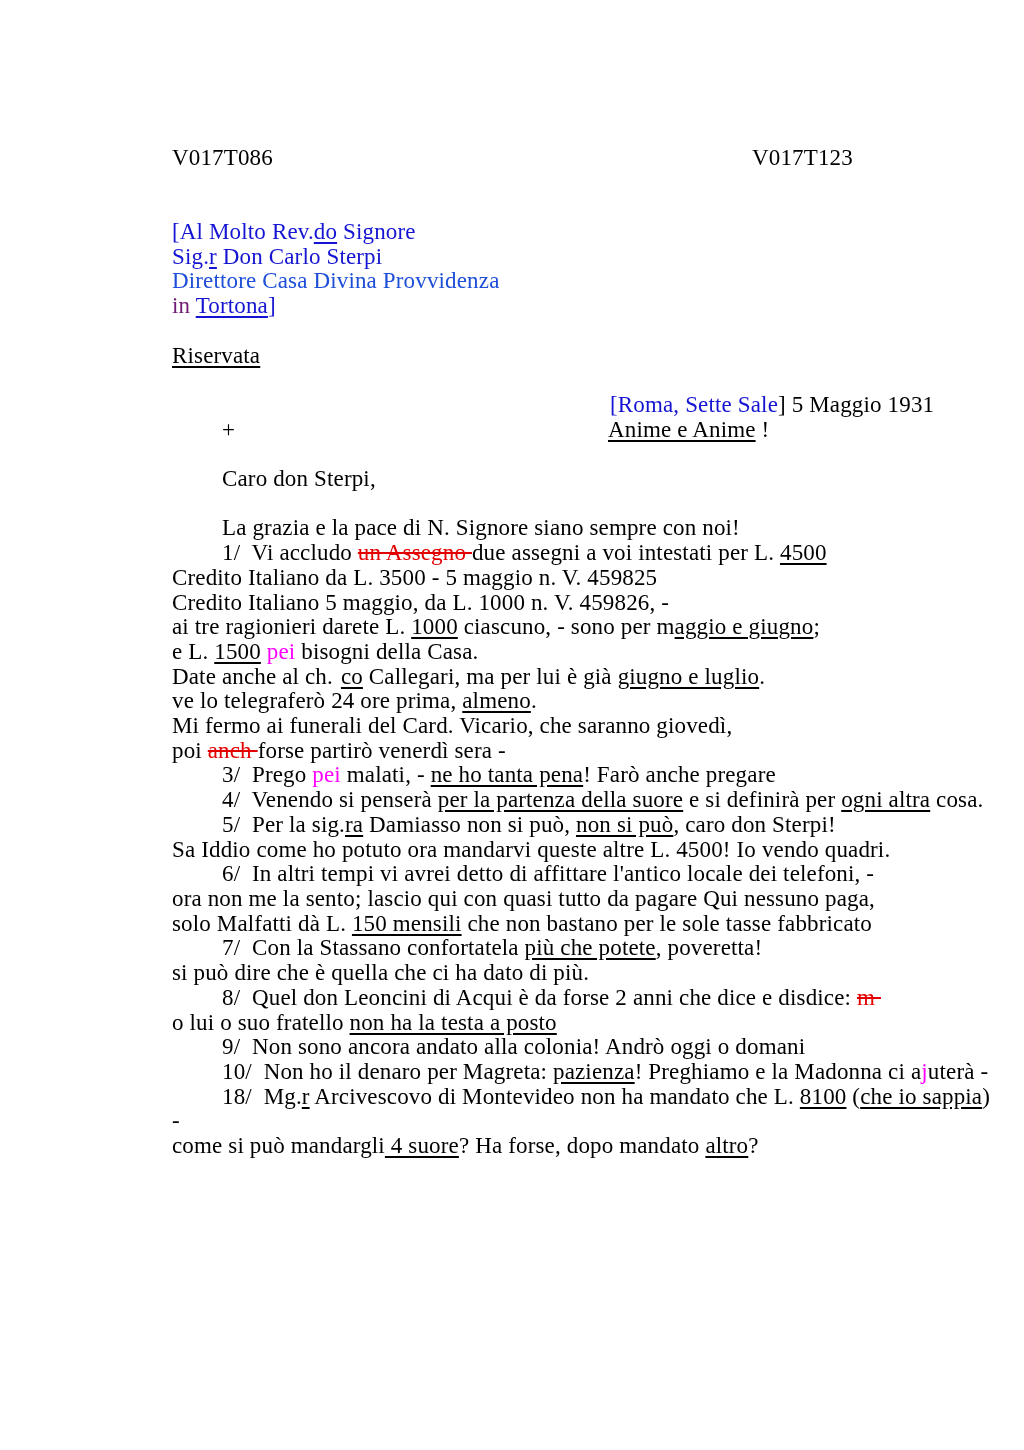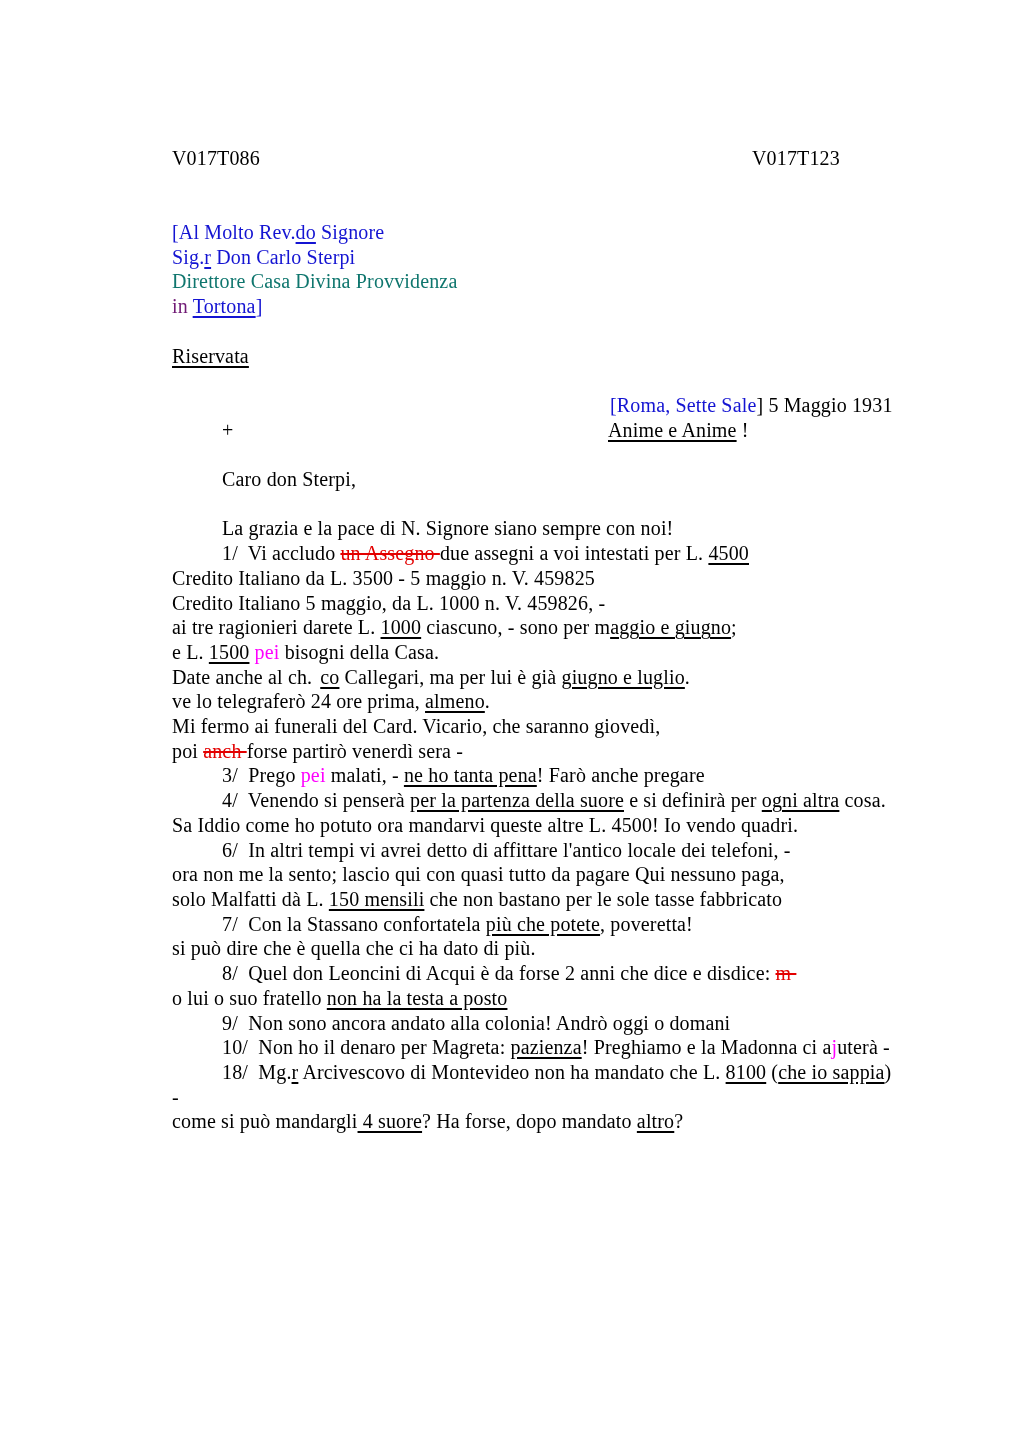--- a/index.html
+++ b/index.html
@@ -7,21 +7,21 @@
     padding: 0;
     background: #ffffff;
   }
   .page {
     position: relative;
     width: 1024px;
     height: 1450px;
     background: #ffffff;
     overflow: hidden;
     font-family: "Liberation Serif", "DejaVu Serif", serif;
-    font-size: 20px;
+    font-size: 23px;
     color: #000000;
     letter-spacing: 0.15px;
   }
   .content {
     position: absolute;
     left: 172px;
     top: 146px;
     width: 830px;
   }
   .line {
@@ -37,21 +37,21 @@
 </head>
 <body>
 
 <div class="page">
   <div class="content">
       <div class="line"><span style="display: inline-block; width: 580px;">V017T086</span><span>V017T123</span></div>
       <div class="line"></div>
       <div class="line"></div>
       <div class="line"><span style="color: rgb(20, 20, 210);">[Al Molto Rev.</span><span style="color: rgb(20, 20, 210); text-decoration: underline;">do</span><span style="color: rgb(20, 20, 210);"> Signore</span></div>
       <div class="line"><span style="color: rgb(20, 20, 210);">Sig.</span><span style="color: rgb(20, 20, 210); text-decoration: underline;">r</span><span style="color: rgb(20, 20, 210);"> Don Carlo Sterpi</span></div>
-      <div class="line"><span style="color: #0f766e;">Direttore Casa Divina Provvidenza</span></div>
+      <div class="line"><span style="color: #1d4ed8;">Direttore Casa Divina Provvidenza</span></div>
       <div class="line"><span style="color: #701a75;">in </span><span style="color: rgb(20, 20, 210); text-decoration: underline;">Tortona</span><span style="color: rgb(20, 20, 210);">]</span></div>
       <div class="line"></div>
       <div class="line"><span style="text-decoration: underline;">Riservata</span></div>
       <div class="line"></div>
       <div class="line" style="padding-left: 438px;"><span style="color: rgb(20, 20, 210);">[Roma, Sette Sale</span><span>] 5 Maggio 1931</span></div>
       <div class="line" style="padding-left: 50px;"><span style="display: inline-block; width: 386px;">+</span><span style="text-decoration: underline;">Anime e Anime</span><span> !</span></div>
       <div class="line"></div>
       <div class="line" style="padding-left: 50px;"><span>Caro don Sterpi,</span></div>
       <div class="line"></div>
       <div class="line" style="padding-left: 50px;"><span>La grazia e la pace di N. Signore siano sempre con noi!</span></div>
@@ -59,20 +59,21 @@
       <div class="line"><span>Credito Italiano da L. 3500 - 5 maggio n. V. 459825</span></div>
       <div class="line"><span>Credito Italiano 5 maggio, da L. 1000 n. V. 459826, -</span></div>
       <div class="line"><span>ai tre ragionieri darete L. </span><span style="text-decoration: underline;">1000</span><span> ciascuno, - sono per m</span><span style="text-decoration: underline;">aggio e giugno</span><span>;</span></div>
       <div class="line"><span>e L. </span><span style="text-decoration: underline;">1500</span><span> </span><span style="color: rgb(255, 0, 255);">pei</span><span> bisogni della Casa.</span></div>
       <div class="line"><span>Date anche al ch.</span><span style="text-decoration: underline; margin-left: 8px;">co</span><span> Callegari, ma per lui è già </span><span style="text-decoration: underline;">giugno e luglio</span><span>.</span></div>
       <div class="line"><span>ve lo telegraferò 24 ore prima, </span><span style="text-decoration: underline;">almeno</span><span>.</span></div>
       <div class="line"><span>Mi fermo ai funerali del Card. Vicario, che saranno giovedì,</span></div>
       <div class="line"><span>poi </span><span style="color: rgb(227, 0, 0); text-decoration: line-through;">anch </span><span>forse partirò venerdì sera -</span></div>
       <div class="line" style="padding-left: 50px;"><span>3/  Prego </span><span style="color: rgb(255, 0, 255);">pei</span><span> malati, - </span><span style="text-decoration: underline;">ne ho tanta pena</span><span>! Farò anche pregare</span></div>
       <div class="line" style="padding-left: 50px;"><span>4/  Venendo si penserà </span><span style="text-decoration: underline;">per la partenza della suore</span><span> e si definirà per </span><span style="text-decoration: underline;">ogni altra</span><span> cosa.</span></div>
+      <div class="line" style="padding-left: 50px;"><span>5/  Per la sig.</span><span style="text-decoration: underline;">ra</span><span> Damiasso non si può, </span><span style="text-decoration: underline;">non si può</span><span>, caro don Sterpi!</span></div>
       <div class="line"><span>Sa Iddio come ho potuto ora mandarvi queste altre L. 4500! Io vendo quadri.</span></div>
       <div class="line" style="padding-left: 50px;"><span>6/  In altri tempi vi avrei detto di affittare l'antico locale dei telefoni, -</span></div>
       <div class="line"><span>ora non me la sento; lascio qui con quasi tutto da pagare Qui nessuno paga,</span></div>
       <div class="line"><span>solo Malfatti dà L. </span><span style="text-decoration: underline;">150 mensili</span><span> che non bastano per le sole tasse fabbricato</span></div>
       <div class="line" style="padding-left: 50px;"><span>7/  Con la Stassano confortatela </span><span style="text-decoration: underline;">più che potete</span><span>, poveretta!</span></div>
       <div class="line"><span>si può dire che è quella che ci ha dato di più.</span></div>
       <div class="line" style="padding-left: 50px;"><span>8/  Quel don Leoncini di Acqui è da forse 2 anni che dice e disdice: </span><span style="color: rgb(227, 0, 0); text-decoration: line-through;">m </span></div>
       <div class="line"><span>o lui o suo fratello </span><span style="text-decoration: underline;">non ha la testa a posto</span></div>
       <div class="line" style="padding-left: 50px;"><span>9/  Non sono ancora andato alla colonia! Andrò oggi o domani</span></div>
       <div class="line" style="padding-left: 50px;"><span>10/  Non ho il denaro per Magreta: </span><span style="text-decoration: underline;">pazienza</span><span>! Preghiamo e la Madonna ci a</span><span style="color: rgb(255, 0, 255);">j</span><span>uterà -</span></div>

